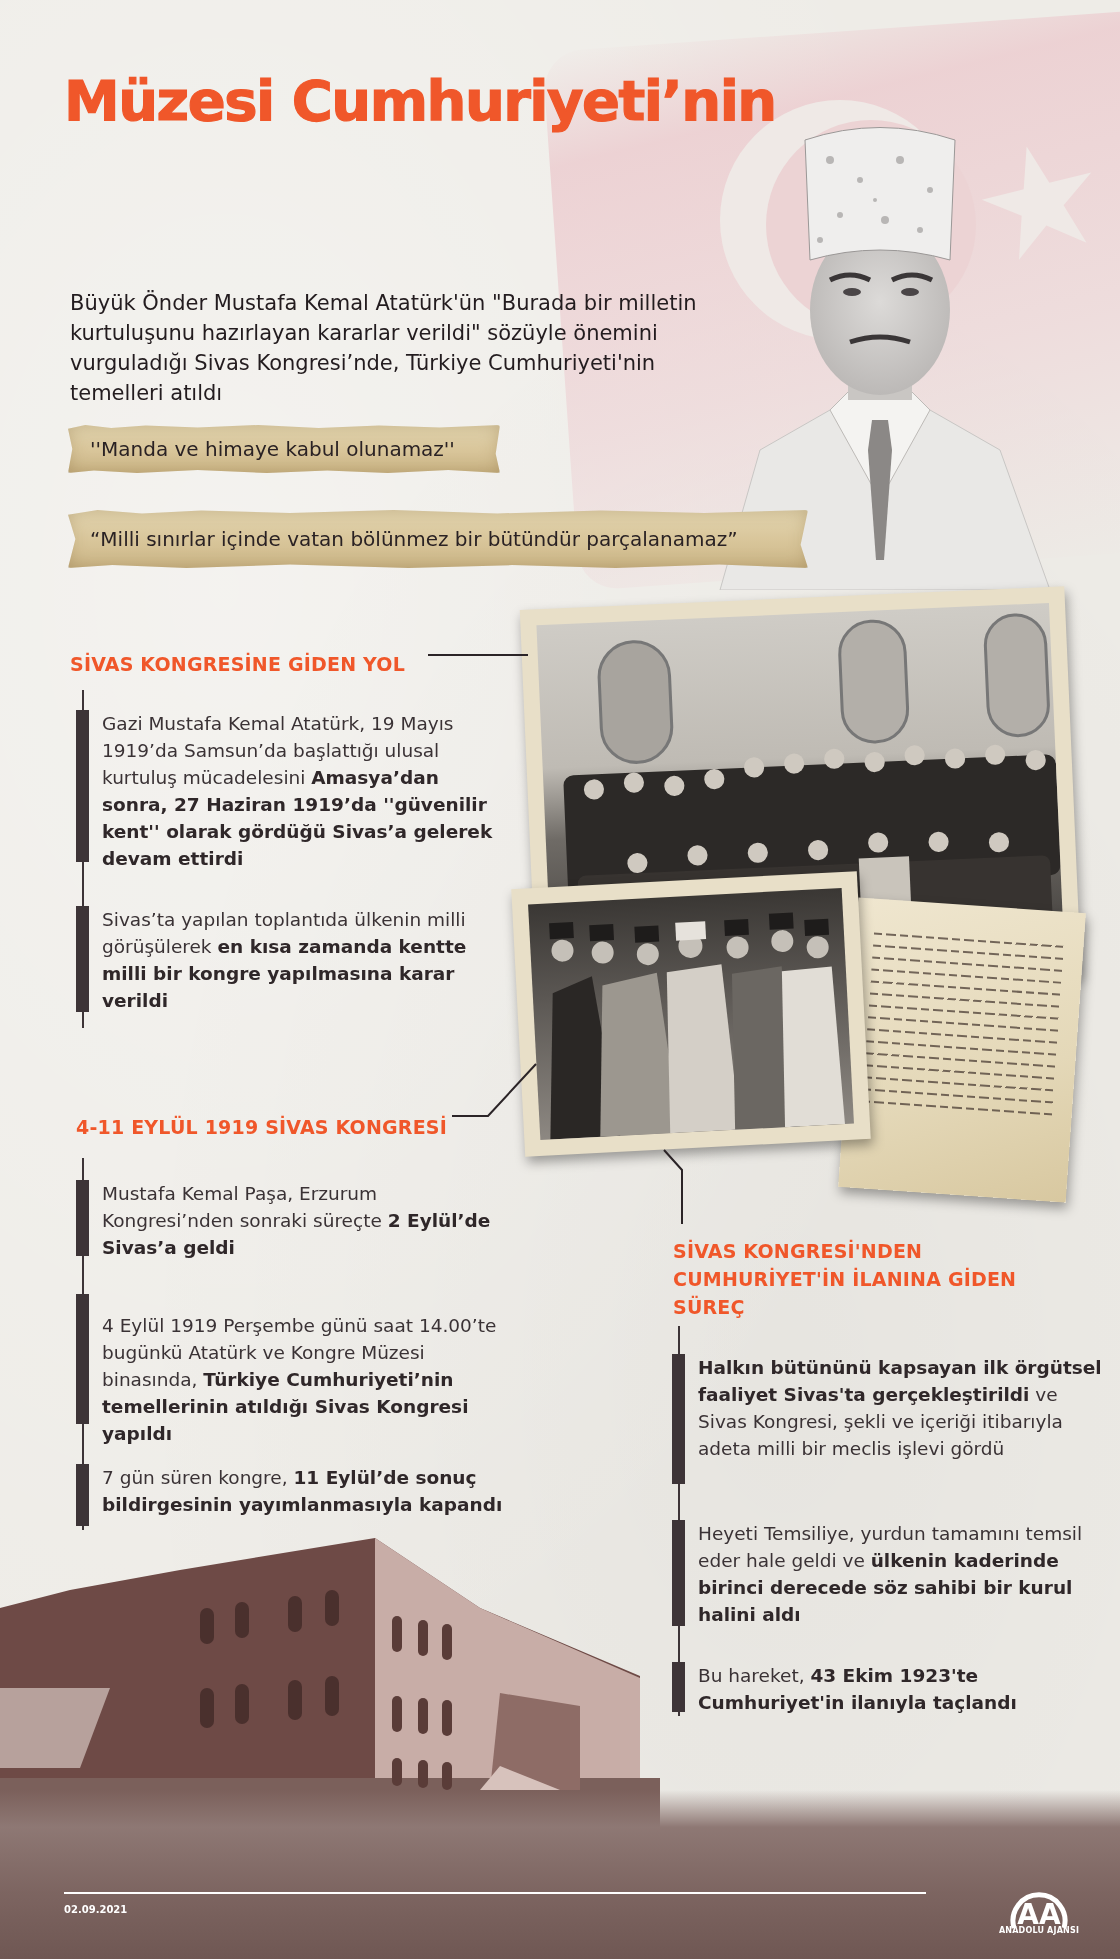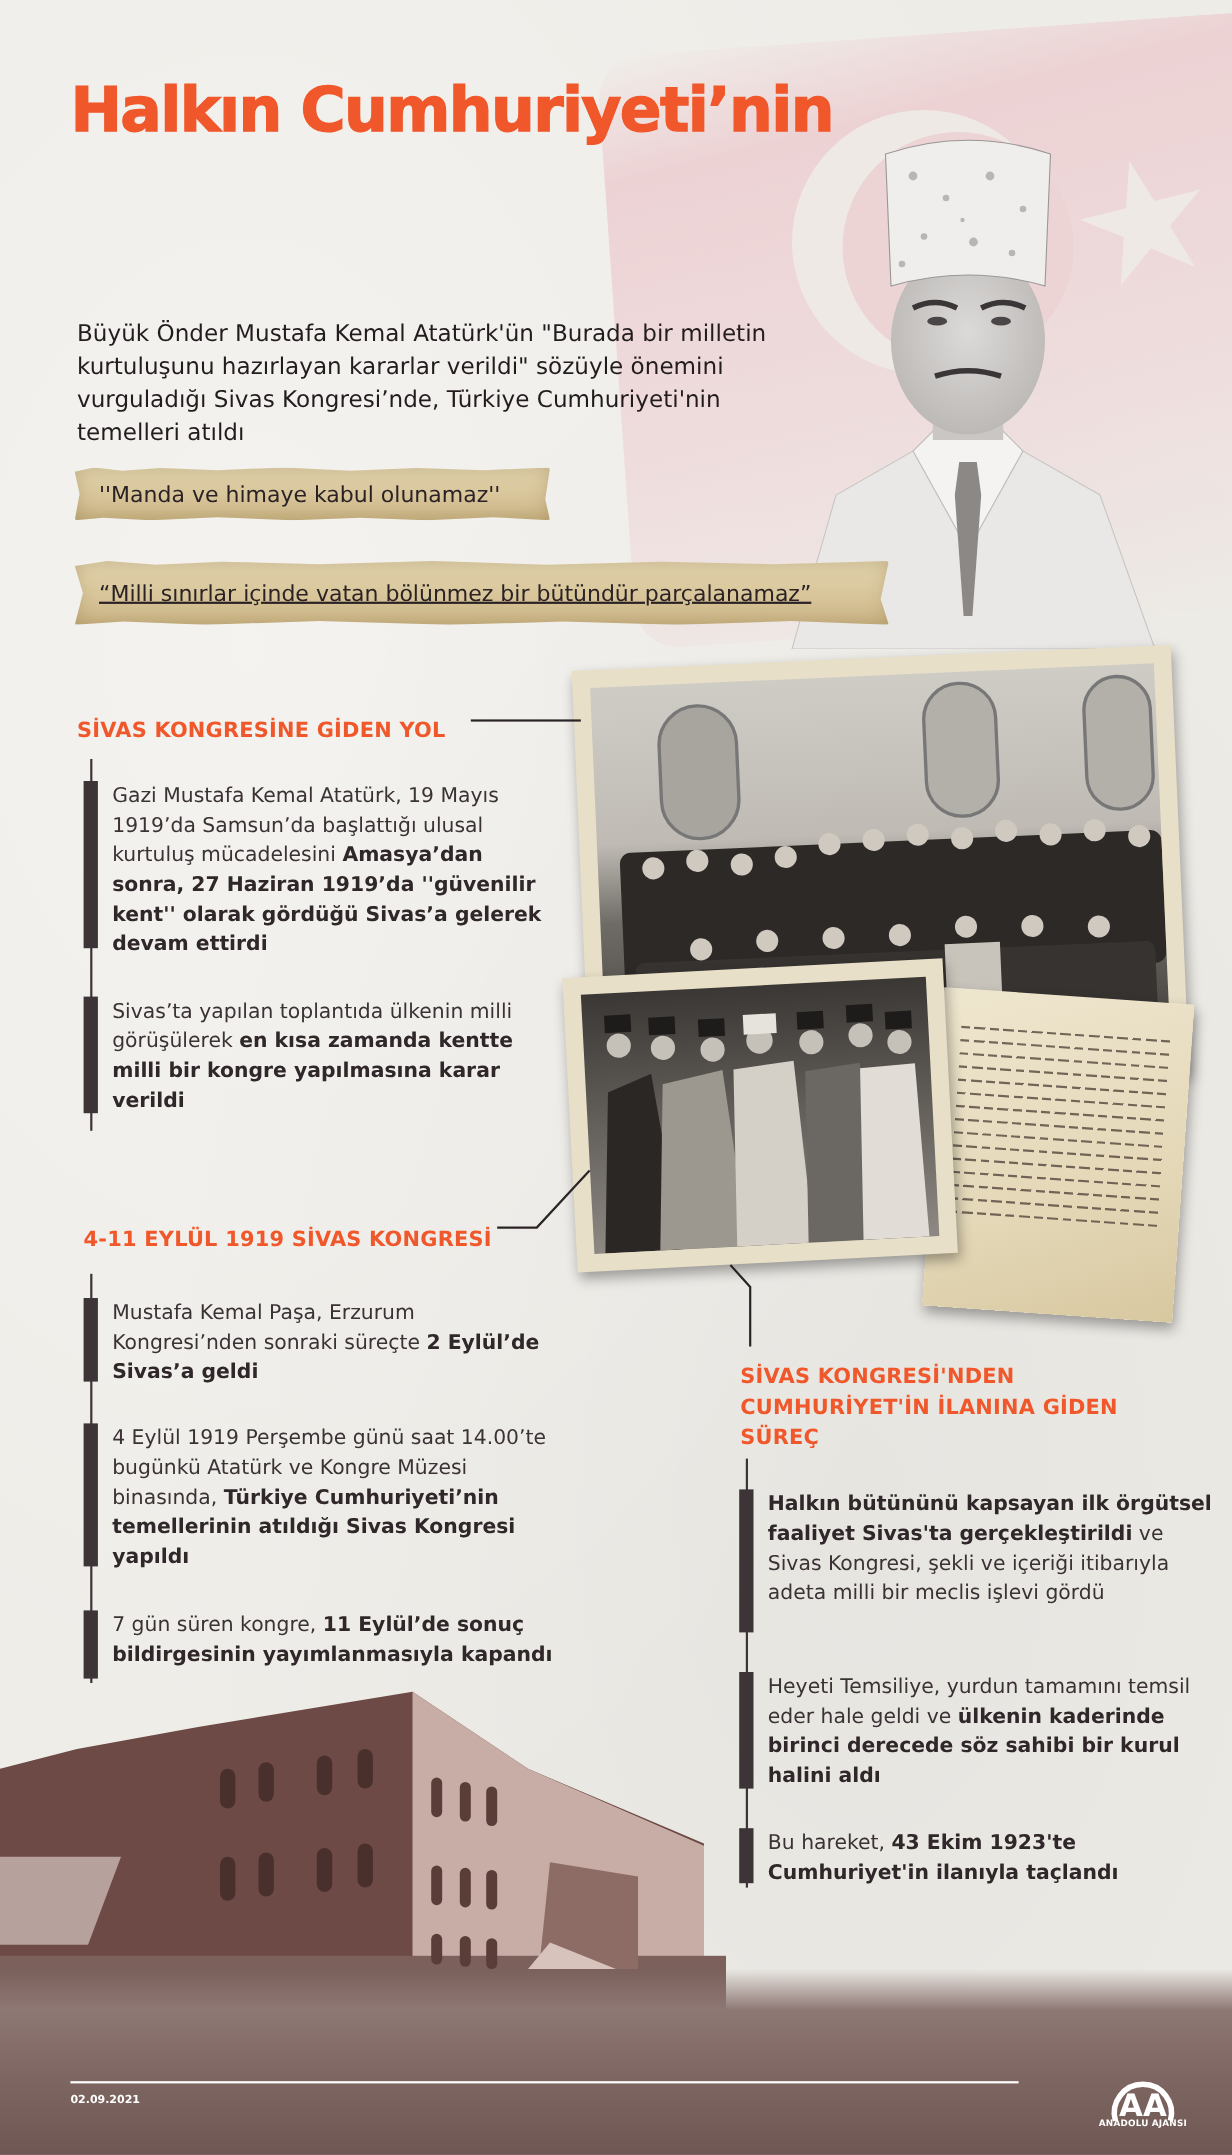--- a/index.html
+++ b/index.html
@@ -59,21 +59,21 @@
     position: absolute; height: 48px;
     background: linear-gradient(180deg, #e4d7b2 0%, #d9c69b 50%, #cdb889 100%);
     box-shadow: 0 4px 6px rgba(0,0,0,0.25), inset 0 0 18px rgba(120,90,40,0.35);
     border-radius: 3px;
     display: flex; align-items: center; padding-left: 22px;
     font-family: "DejaVu Sans", sans-serif;
     font-size: 20px; color: #2a2224;
     clip-path: polygon(0 8%, 4% 0, 10% 6%, 18% 1%, 30% 5%, 44% 0, 58% 6%, 72% 1%, 86% 5%, 100% 0, 99% 60%, 100% 100%, 88% 94%, 74% 100%, 60% 95%, 46% 100%, 30% 94%, 16% 100%, 6% 95%, 0 100%, 1% 50%);
   }
   .q1 { left: 68px; top: 425px; width: 432px; }
-  .q2 { left: 68px; top: 510px; width: 740px; height: 58px; text-decoration: underline; }
+  .q2 { left: 68px; top: 510px; width: 740px; height: 58px; }
 
   
   .sec-head {
     position: absolute; font-family: "DejaVu Sans", sans-serif; font-weight: 700;
     color: #f0572a; font-size: 19px; line-height: 28px; letter-spacing: 0.2px;
   }
   .conn { position: absolute; background: #2b2427; }
 
   
   .timeline { position: absolute; }
@@ -166,21 +166,21 @@
     <circle cx="230" cy="70" r="3"></circle>
       <circle cx="140" cy="95" r="3"></circle>
       <circle cx="185" cy="100" r="4"></circle>
     <circle cx="220" cy="110" r="3"></circle>
       <circle cx="120" cy="120" r="3"></circle>
       <circle cx="175" cy="80" r="2"></circle>
   </g>
 </svg>
 
 <h1 class="title">
-  <span>Halkın Cumhuriyeti’nin</span>
+  <span>Müzesi Cumhuriyeti’nin</span>
 </h1>
 
 <p class="intro">Büyük Önder Mustafa Kemal Atatürk'ün "Burada bir milletin kurtuluşunu hazırlayan kararlar verildi" sözüyle önemini vurguladığı Sivas Kongresi’nde, Türkiye Cumhuriyeti'nin temelleri atıldı</p>
 
 <div class="quote-strip q1">
   <span>''Manda ve himaye kabul olunamaz''</span>
 </div>
 <div class="quote-strip q2">
   <span>“Milli sınırlar içinde vatan bölünmez bir bütündür parçalanamaz”</span>
 </div>
@@ -290,21 +290,21 @@
 </svg>
 
 <div class="timeline" style="left:70px; top:1158px; width:440px; height:380px;">
   <div class="tl-line" style="top:0; height:372px;"></div>
   <div class="tl-item" style="top:22px;">
     <div class="tl-bar" style="height:76px;"></div>
     <div class="tl-text" style="width:410px;"><span>Mustafa Kemal Paşa, Erzurum Kongresi’nden sonraki süreçte </span><b>2 Eylül’de Sivas’a geldi</b></div>
   </div>
   <div class="tl-item" style="top:136px;">
     <div class="tl-bar" style="height:130px;"></div>
-    <div class="tl-text" style="width:410px;"><span>4 Eylül 1919 Perşembe günü saat 14.00’te bugünkü Atatürk ve Kongre Müzesi binasında, </span><b>Türkiye Cumhuriyeti’nin temellerinin atıldığı Sivas Kongresi yapıldı</b></div>
+    <div class="tl-text" style="width:410px;margin-top:18px;"><span>4 Eylül 1919 Perşembe günü saat 14.00’te bugünkü Atatürk ve Kongre Müzesi binasında, </span><b>Türkiye Cumhuriyeti’nin temellerinin atıldığı Sivas Kongresi yapıldı</b></div>
   </div>
   <div class="tl-item" style="top:306px;">
     <div class="tl-bar" style="height:62px;"></div>
     <div class="tl-text" style="width:410px;"><span>7 gün süren kongre, </span><b>11 Eylül’de sonuç bildirgesinin yayımlanmasıyla kapandı</b></div>
   </div>
 </div>
 
 <svg style="position:absolute; left:660px; top:1148px; width:30px; height:80px;">
   <polyline points="4,2 22,22 22,76" fill="none" stroke="#2b2427" stroke-width="2"></polyline>
 </svg>

